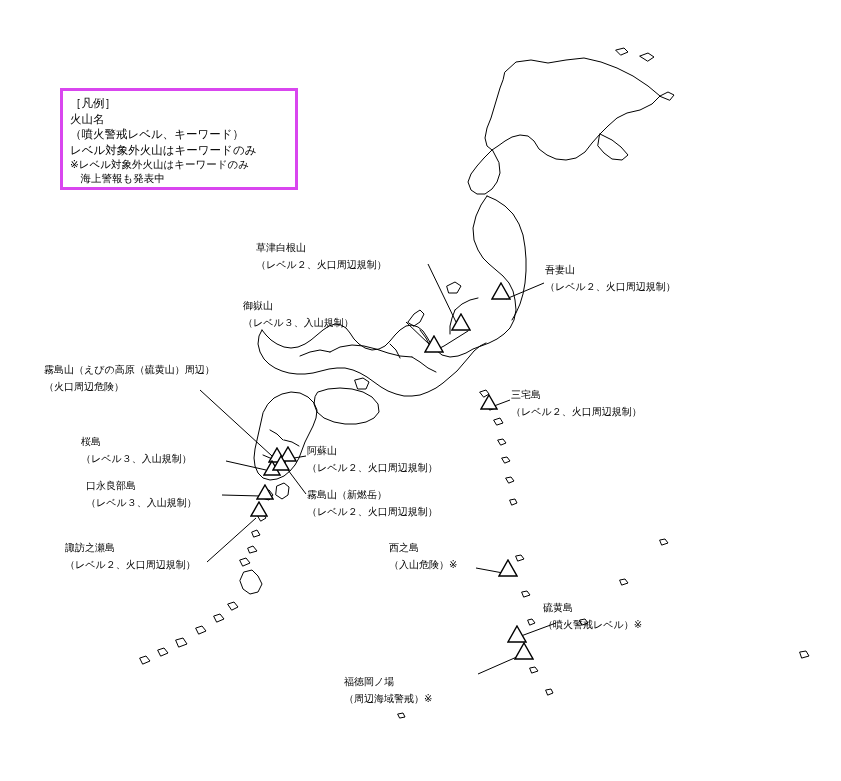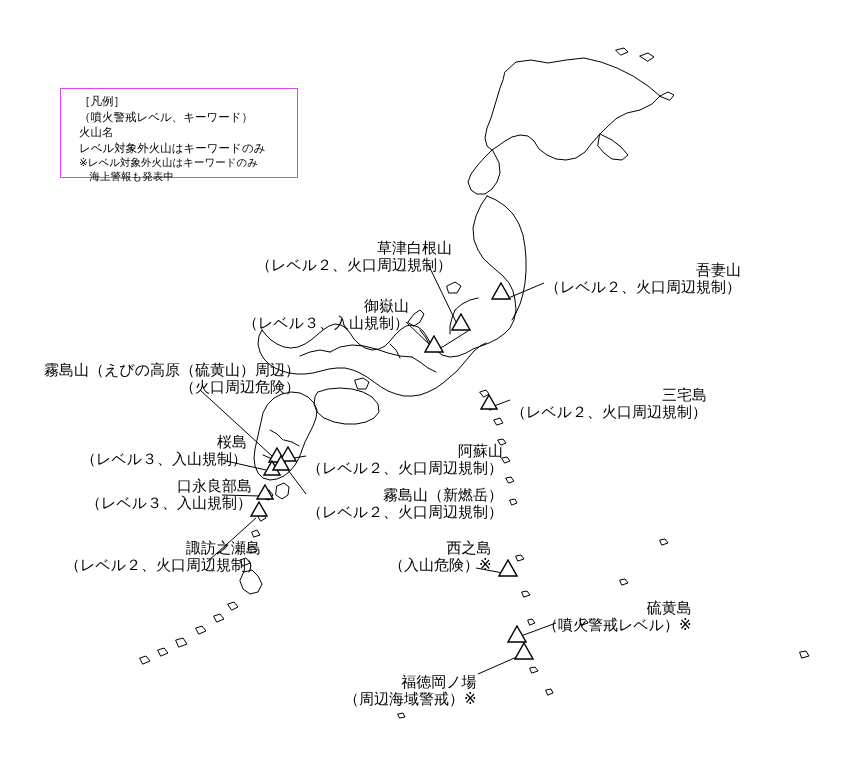--- a/index.html
+++ b/index.html
@@ -20,40 +20,39 @@
     position: absolute;
     left: 0; top: 0;
     width: 841px;
     height: 781px;
   }
   .legend-box {
     position: absolute;
     left: 60px;
     top: 88px;
     width: 238px;
-    height: 90px;
-    border: 1px solid #d946ef;
+    height: 102px;
+    border: 3px solid #d946ef;
     background: #fff;
     box-sizing: border-box;
-    padding: 5px 7px 4px 18px;
+    padding: 5px 7px 4px 7px;
     font-size: 11.5px;
     line-height: 15.5px;
     white-space: nowrap;
   }
   .legend-box .small {
     font-size: 10.5px;
     line-height: 13.5px;
   }
   .label {
     position: absolute;
-    font-size: 15px;
+    font-size: 10px;
     line-height: 16.5px;
     white-space: nowrap;
     background: transparent;
-    text-align: right;
   }
   .label .l1, .label .l2 { display: block; }
   .marker {
     position: absolute;
     width: 0; height: 0;
   }
   .marker svg { display: block; }
   .leader {
     position: absolute;
     left: 0; top: 0;
@@ -169,22 +168,22 @@
       <line x1="306" y1="494" x2="288" y2="470"></line>
       <line x1="207" y1="562" x2="256" y2="518"></line>
       <line x1="476" y1="568" x2="503" y2="573"></line>
       <line x1="556" y1="623" x2="521" y2="636"></line>
       <line x1="478" y1="674" x2="519" y2="656"></line>
     </g>
   </svg>
 
   <div class="legend-box">
     <div>［凡例］</div>
+    <div>火山名</div>
     <div>（噴火警戒レベル、キーワード）</div>
-    <div>火山名</div>
     <div>レベル対象外火山はキーワードのみ</div>
     <div class="small">※レベル対象外火山はキーワードのみ</div>
     <div class="small">　海上警報も発表中</div>
   </div>
 
   <div class="label" style="left:256px; top:240px;">
     <span class="l1">草津白根山</span>
     <span class="l2">（レベル２、火口周辺規制）</span>
   </div>
 

